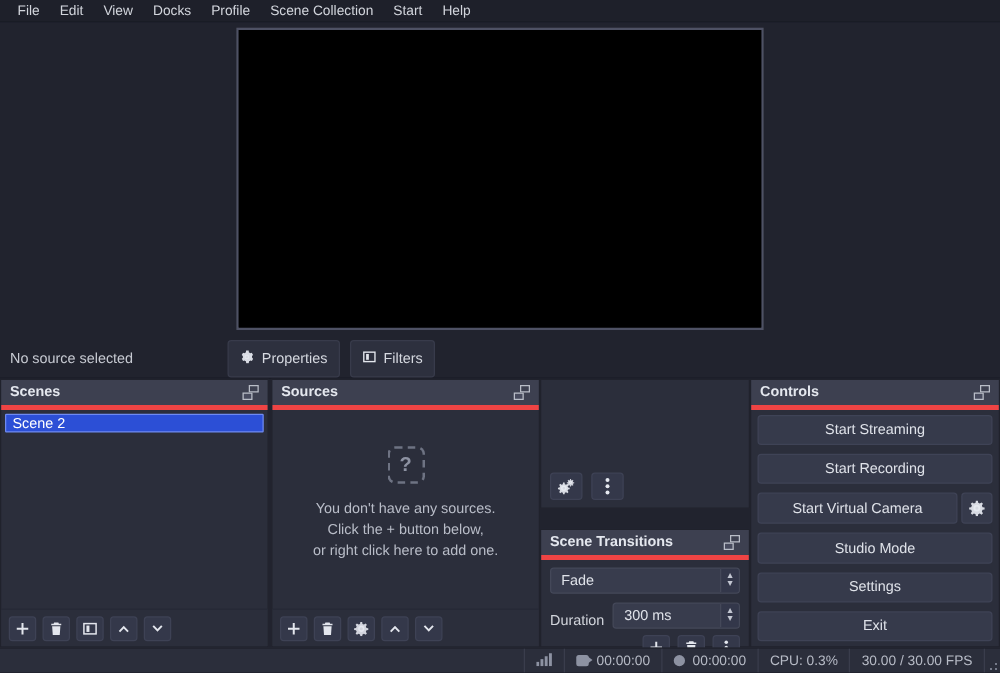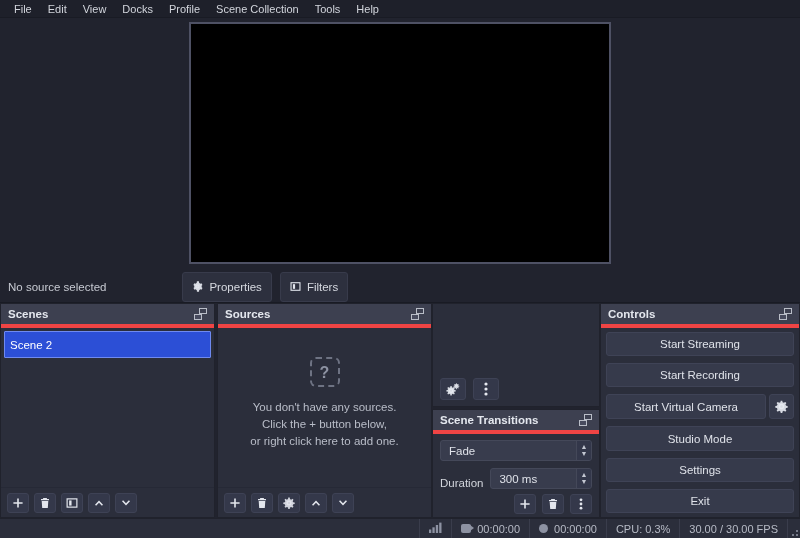--- a/index.html
+++ b/index.html
@@ -95,21 +95,21 @@
   .float-icon i, .float-icon b {
     position: absolute; display: block;
     border: 1.3px solid #cfd3dc; background: #3d4050;
   }
   .float-icon i { width: 8px; height: 6px; right: 0; top: 0; }
   .float-icon b { width: 8px; height: 6px; left: 0; bottom: 0; background: #4a4e61; }
 
   
   .scene-list { padding: 3px; }
   .scene-item {
-    height: 27px; display: flex; align-items: center;
+    height: 15px; display: flex; align-items: center;
     padding: 0 5px;
     font-size: 11.5px; color: #dfe2e9;
     border-radius: 1px;
     cursor: pointer;
   }
   .scene-item.selected {
     background: #2c4fd6;
     border: 1px solid #6f8af0;
     color: #ffffff;
   }
@@ -159,21 +159,21 @@
     position: absolute; left: 7px; bottom: 6px;
     display: flex; gap: 7px;
   }
   .mixer-btn {
     width: 26px; height: 22px;
     background: #34384a; border: 1px solid #3e4255; border-radius: 3px;
     display: flex; align-items: center; justify-content: center; cursor: pointer;
   }
 
   
-  .dock-trans { flex: 1 1 auto; display: flex; flex-direction: column; background: #2b2e3b; border: 1px solid #20222c; margin-top: 2px; min-height: 0; }
+  .dock-trans { flex: 1 1 auto; display: flex; flex-direction: column; background: #2b2e3b; border: 1px solid #20222c; margin-top: 16px; min-height: 0; }
   .trans-body { flex: 1 1 auto; padding: 6px 7px 0 7px; display: flex; flex-direction: column; gap: 7px; }
   .combo {
     display: flex; align-items: stretch;
     height: 21px;
     background: #383c4d; border: 1px solid #444859; border-radius: 3px;
     overflow: hidden;
   }
   .combo .val { flex: 1 1 auto; display: flex; align-items: center; padding: 0 8px; font-size: 11.5px; color: #dfe2e9; }
   .spin {
     flex: 0 0 15px; background: #33374a; border-left: 1px solid #444859;
@@ -241,21 +241,21 @@
 
 <div class="app">
 
   <div class="menubar">
     <div class="menu-item">File</div>
     <div class="menu-item">Edit</div>
     <div class="menu-item">View</div>
     <div class="menu-item">Docks</div>
     <div class="menu-item">Profile</div>
     <div class="menu-item">Scene Collection</div>
-    <div class="menu-item">Tools</div>
+    <div class="menu-item">Start</div>
     <div class="menu-item">Help</div>
   </div>
 
   <div class="preview-wrap">
     <div class="preview-frame">
       <div class="preview-canvas"></div>
     </div>
   </div>
 
   <div class="source-ctrl">

